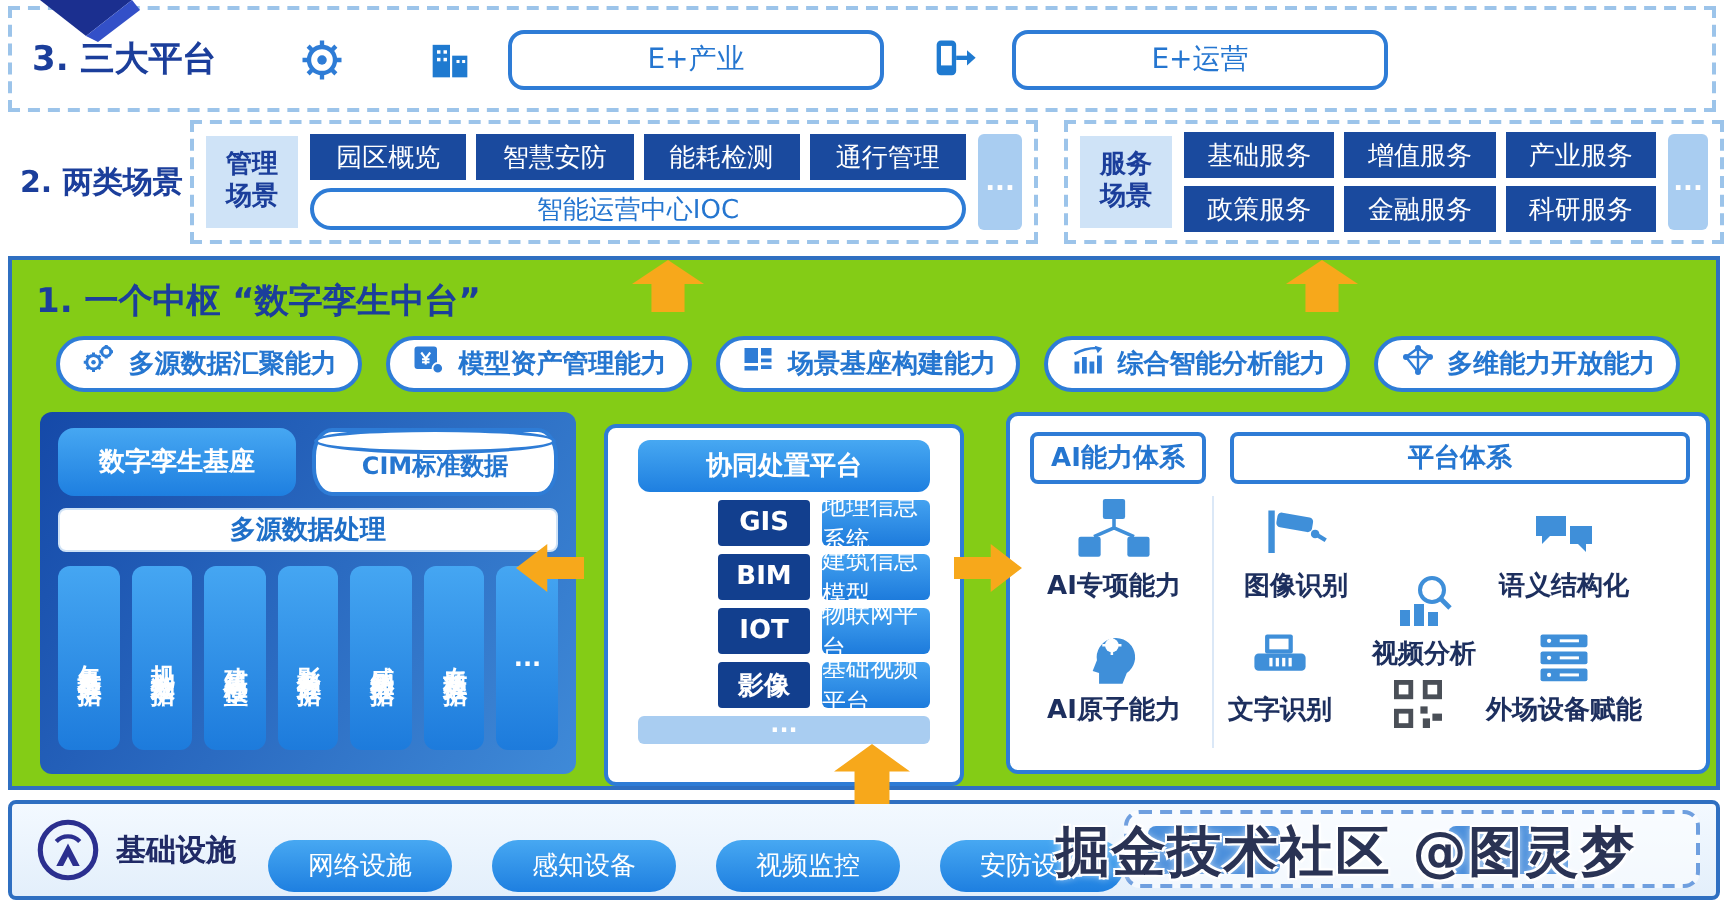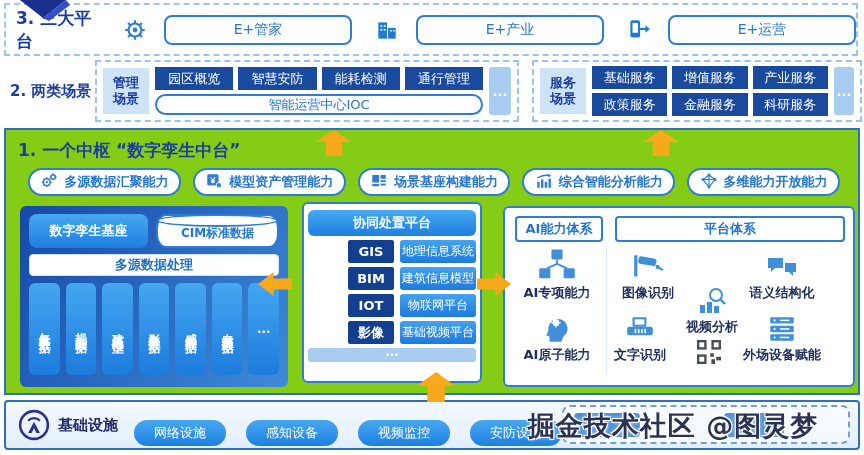--- a/index.html
+++ b/index.html
@@ -58,22 +58,22 @@
   .cylinder::before { content:""; position:absolute; left:-1px; right:-1px; top:-2px; height:9px;
               border:2px solid #2e7cd6; border-radius:50%; background:#fff; }
   .cylinder span { position:relative; z-index:1; }
   .lp-proc { margin-top:6px; height:22px; background:#fff; border:1px solid #cfe2f6; border-radius:4px;
              color:#1f6fc8; font-weight:bold; font-size:13px; display:flex; align-items:center; justify-content:center; }
   .lp-cols { margin-top:7px; display:flex; gap:6px; height:92px; }
   .vpill { flex:1; background:linear-gradient(180deg,#45a6f2,#1d7bdc); border-radius:6px; color:#fff;
            font-weight:bold; font-size:12px; display:flex; align-items:center; justify-content:center; }
   .vpill .vtxt { writing-mode:vertical-rl; letter-spacing:3px; }
   
-  .mid-panel { position:absolute; left:296px; top:72px; width:180px; height:181px; background:#fff;
-               border:2px solid #2e7cd6; border-radius:6px; padding:6px 4px;
+  .mid-panel { position:absolute; left:296px; top:82px; width:180px; height:181px; background:#fff;
+               border:2px solid #2e7cd6; border-radius:6px; padding:6px 15px;
                display:flex; flex-direction:column; gap:4px; }
   .mid-title { height:26px; background:linear-gradient(180deg,#47a8f2,#1e7fe0); border-radius:6px;
                color:#fff; font-weight:bold; font-size:13px; display:flex; align-items:center; justify-content:center; }
   .mid-row { display:flex; gap:6px; height:23px; }
   .mid-tag { width:46px; background:#123f8e; color:#fff; font-weight:bold; font-size:13px;
              display:flex; align-items:center; justify-content:center; border-radius:2px;margin-left:40px; }
   .mid-val { flex:1; background:linear-gradient(180deg,#44a2f0,#1d7bdc); color:#fff; font-size:12px;
              display:flex; align-items:center; justify-content:center; border-radius:3px; }
   .mid-more { height:14px; background:#a9cdf1; border-radius:3px; color:#fff; font-weight:bold;
               font-size:12px; line-height:9px; text-align:center; }
@@ -144,21 +144,20 @@
     <div class="b3-group">
       <span class="gicon">
         <svg viewBox="0 0 24 24" width="26" height="26">
             <g fill="none" stroke="#2e7cd6" stroke-width="2">
           <circle cx="12" cy="12" r="6"></circle>
               <path d="M12 3v3M12 18v3M3 12h3M18 12h3M5.6 5.6l2.1 2.1M16.3 16.3l2.1 2.1M18.4 5.6l-2.1 2.1M7.7 16.3l-2.1 2.1"></path>
             </g>
           <circle cx="12" cy="12" r="2.2" fill="#2e7cd6"></circle>
           </svg>
       </span>
-      <div class="ebox">E+管家</div>
     </div>
 
     <div class="b3-group">
       <span class="gicon">
         <svg viewBox="0 0 24 24" width="26" height="26" fill="#1f7ad0">
           <rect x="4" y="5" width="8" height="15"></rect>
             <rect x="13" y="10" width="7" height="10"></rect>
           <g fill="#fff">
               <rect x="6" y="7.5" width="1.6" height="1.6"></rect>
               <rect x="9" y="7.5" width="1.6" height="1.6"></rect>

